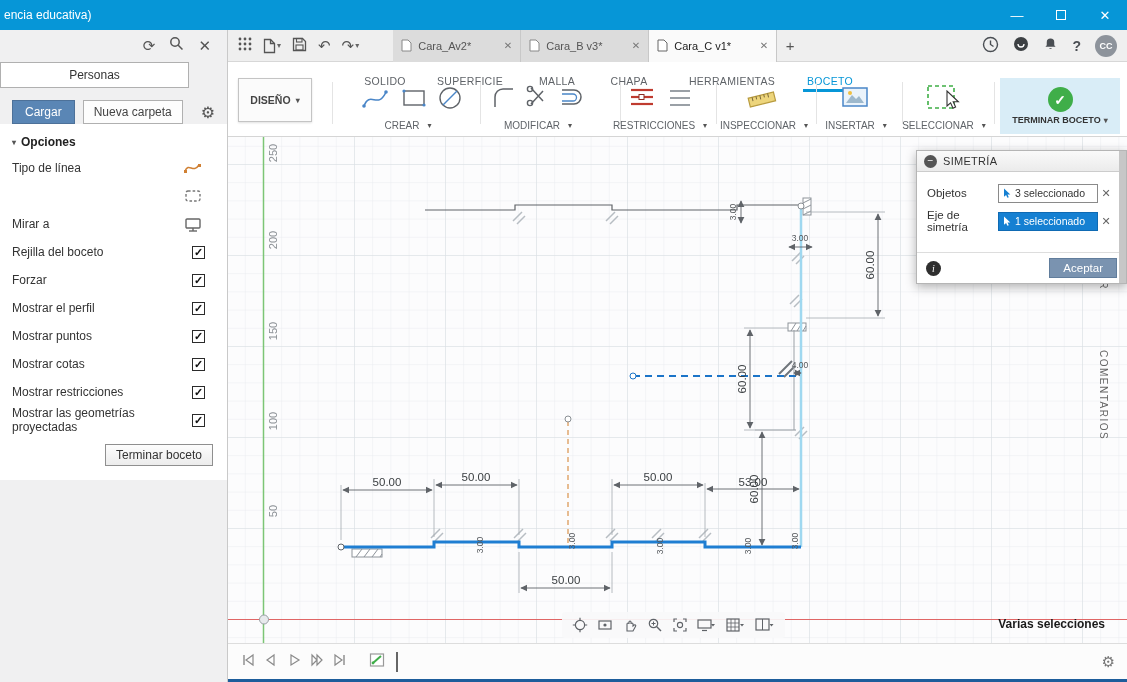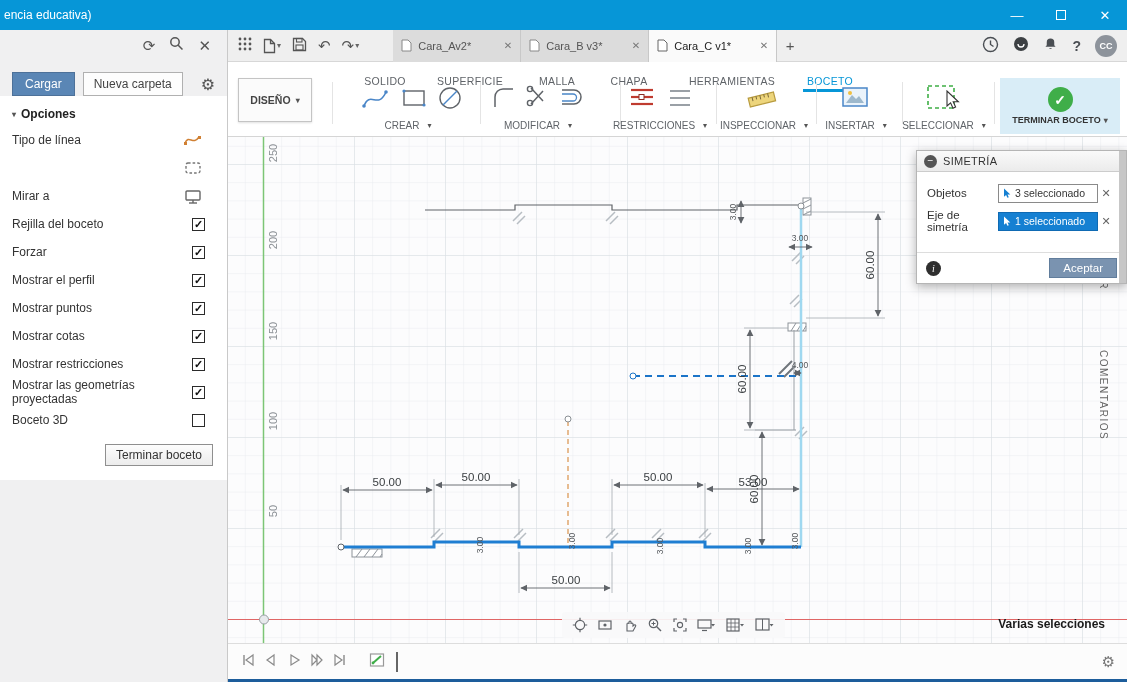--- a/index.html
+++ b/index.html
@@ -110,20 +110,21 @@
 
   <div class="leftpanel">
     <div class="lp-head">
       <span class="glyph">⟳</span>
       <span><svg width="15" height="15" viewBox="0 0 15 15">
             <circle cx="6" cy="6" r="4.2" fill="none" stroke="#555" stroke-width="1.5"></circle>
             <line x1="9.2" y1="9.2" x2="13.5" y2="13.5" stroke="#555" stroke-width="1.5"></line>
           </svg></span>
       <span class="glyph">✕</span>
     </div>
+    <div class="personas">Personas</div>
     <div class="lp-buttons">
       <span class="btn-cargar">Cargar</span>
       <span class="btn-nueva">Nueva carpeta</span>
       <span class="lp-gear">⚙</span>
     </div>
     <div class="lp-options">
       <div class="opt-title">
         <span class="tri">▾</span>
         <span>Opciones</span>
       </div>
@@ -175,24 +176,20 @@
         <span class="opt-label">Mostrar cotas</span>
         <span class="checkbox checked">✓</span>
       </div>
       <div class="opt-row">
         <span class="opt-label">Mostrar restricciones</span>
         <span class="checkbox checked">✓</span>
       </div>
       <div class="opt-row">
         <span class="opt-label">Mostrar las geometrías proyectadas</span>
         <span class="checkbox checked">✓</span>
-      </div>
-      <div class="opt-row">
-        <span class="opt-label">Boceto 3D</span>
-        <span class="checkbox"></span>
       </div>
     </div>
     <div class="lp-finish-row">
       <span class="btn-finish">Terminar boceto</span>
     </div>
   </div>
 
   <div class="appbar">
     <div class="ab-icons">
       <span><svg width="14" height="14" viewBox="0 0 14 14">

